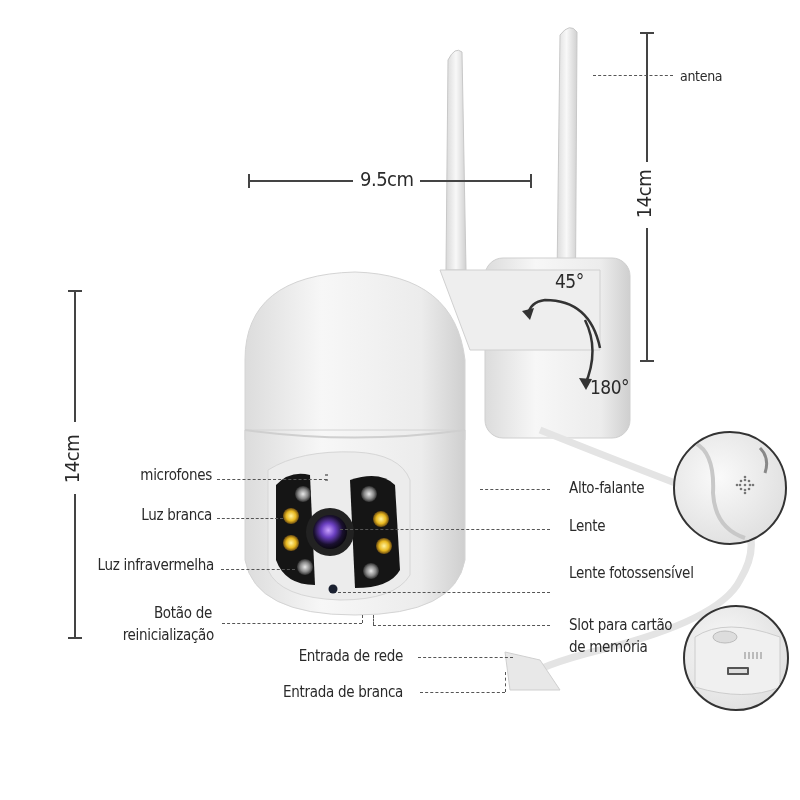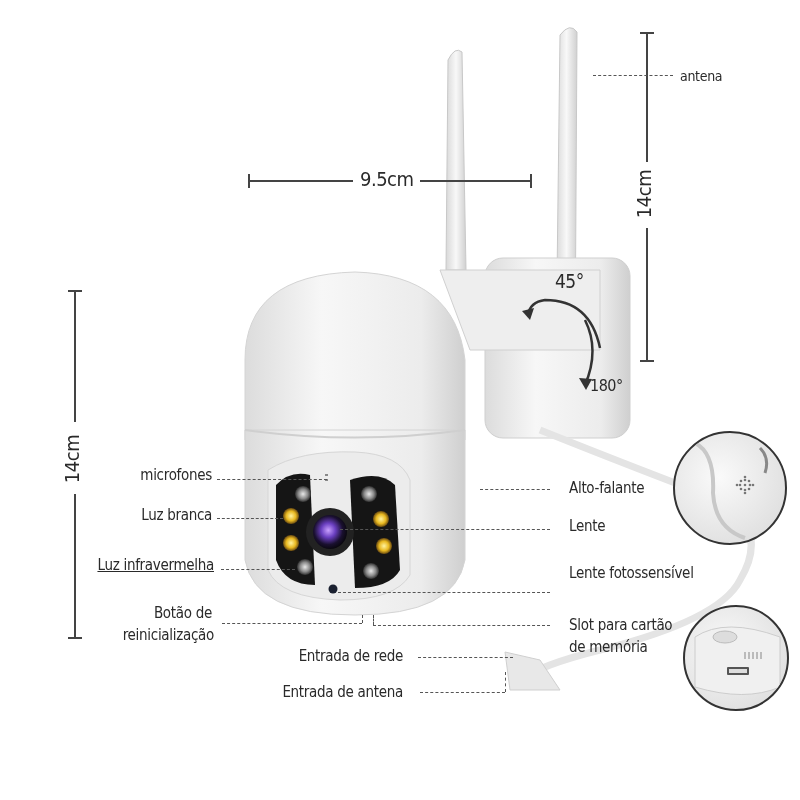--- a/index.html
+++ b/index.html
@@ -106,21 +106,21 @@
 
 <div>
   <div class="dim" style="left:74px;top:290px;width:2px;height:132px;"></div>
   <div class="dim" style="left:74px;top:494px;width:2px;height:144px;"></div>
   <div class="dim" style="left:68px;top:290px;width:14px;height:2px;"></div>
   <div class="dim" style="left:68px;top:637px;width:14px;height:2px;"></div>
   <div class="dimtxt" style="left:48px;top:447px;transform:rotate(-90deg);">14cm</div>
 </div>
 
 <div class="dimtxt" style="left:555px;top:270px;font-size:19px;">45°</div>
-<div class="dimtxt" style="left:590px;top:376px;font-size:16px;">180°</div>
+<div class="dimtxt" style="left:590px;top:376px;font-size:19px;">180°</div>
 
 <div class="dash" style="left:593px;top:75px;width:80px;"></div>
 <div class="lbl" style="left:680px;top:67px;font-size:14px;">antena</div>
 
 <div class="dash" style="left:480px;top:489px;width:70px;"></div>
 <div class="lbl" style="left:569px;top:479px;">Alto-falante</div>
 
 <div class="dash" style="left:340px;top:529px;width:210px;"></div>
 <div class="lbl" style="left:569px;top:517px;">Lente</div>
 
@@ -131,32 +131,32 @@
 <div class="dash" style="left:373px;top:625px;width:177px;"></div>
 <div class="lbl" style="left:569px;top:616px;">Slot para cartão</div>
 <div class="lbl" style="left:569px;top:638px;text-align:center;">de memória</div>
 
 <div class="lbl r" style="right:588px;top:466px;">microfones</div>
 <div class="dash" style="left:217px;top:479px;width:110px;"></div>
 
 <div class="lbl r" style="right:588px;top:506px;text-align:right;">Luz branca</div>
 <div class="dash" style="left:217px;top:518px;width:66px;"></div>
 
-<div class="lbl r" style="right:586px;top:556px;text-decoration:underline;">Luz infravermelha</div>
+<div class="lbl r" style="right:586px;top:556px;">Luz infravermelha</div>
 <div class="dash" style="left:221px;top:569px;width:74px;"></div>
 
 <div class="lbl r" style="right:588px;top:604px;">Botão de</div>
 <div class="lbl r" style="right:586px;top:626px;">reinicialização</div>
 <div class="dash" style="left:222px;top:623px;width:140px;"></div>
 <div class="vdash" style="left:362px;top:615px;height:8px;"></div>
 
 <div class="lbl r" style="right:397px;top:647px;">Entrada de rede</div>
 <div class="dash" style="left:418px;top:657px;width:95px;"></div>
 
-<div class="lbl r" style="right:397px;top:683px;">Entrada de antena</div>
+<div class="lbl r" style="right:397px;top:683px;">Entrada de branca</div>
 <div class="dash" style="left:420px;top:692px;width:85px;"></div>
 <div class="vdash" style="left:505px;top:672px;height:20px;"></div>
 
 <div class="inset" style="left:673px;top:431px;width:110px;height:110px;">
   <svg width="110" height="110" viewBox="0 0 110 110" style="position:absolute;left:0;top:0">
     <path d="M20 10 Q40 20 38 60 Q40 95 70 105" fill="none" stroke="#c8c8c8" stroke-width="4"></path>
     <path d="M85 15 Q95 25 90 40" fill="none" stroke="#888" stroke-width="3"></path>
     <g fill="#777">
       <circle cx="70" cy="52" r="1.3"></circle>
         <circle cx="75" cy="52" r="1.3"></circle>

